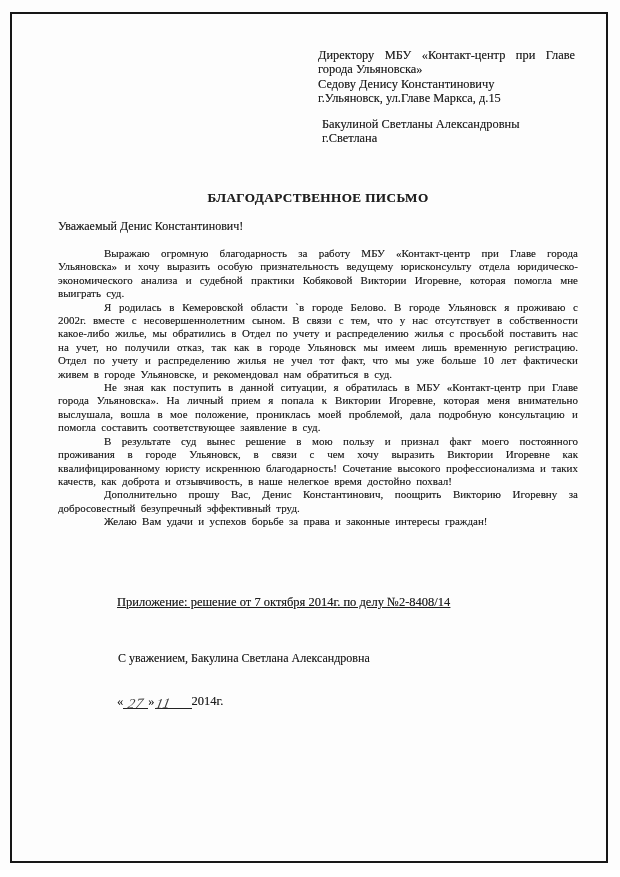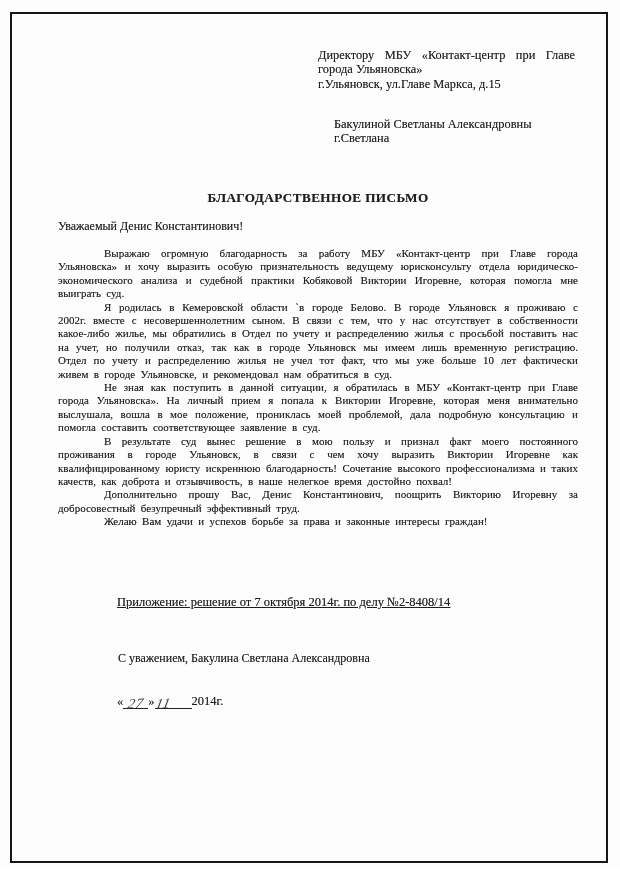--- a/index.html
+++ b/index.html
@@ -25,21 +25,21 @@
     position: absolute;
     left: 318px; top: 48px;
     width: 257px;
     font-size: 12.4px;
     line-height: 14.3px;
   }
   .recipient .line, .sender .line { margin: 0; }
   .line-stretch { text-align: justify; text-align-last: justify; }
   .sender {
     position: absolute;
-    left: 334px; top: 117px;
+    left: 322px; top: 117px;
     width: 257px;
     font-size: 12.4px;
     line-height: 14.3px;
   }
   .title {
     position: absolute;
     left: 58px; top: 190px;
     width: 520px;
     text-align: center;
     font-weight: bold;
@@ -109,20 +109,21 @@
 </style>
 </head>
 <body>
 
 <div class="page">
   <div class="frame"></div>
 
   <div class="recipient">
     <div class="line line-stretch">Директору МБУ «Контакт-центр при Главе</div>
     <div class="line">города Ульяновска»</div>
+    <div class="line">Седову Денису Константиновичу</div>
     <div class="line">г.Ульяновск, ул.Главе Маркса, д.15</div>
   </div>
 
   <div class="sender">
     <div class="line">Бакулиной Светланы Александровны</div>
     <div class="line">г.Светлана</div>
   </div>
 
   <div class="title">БЛАГОДАРСТВЕННОЕ ПИСЬМО</div>
 

